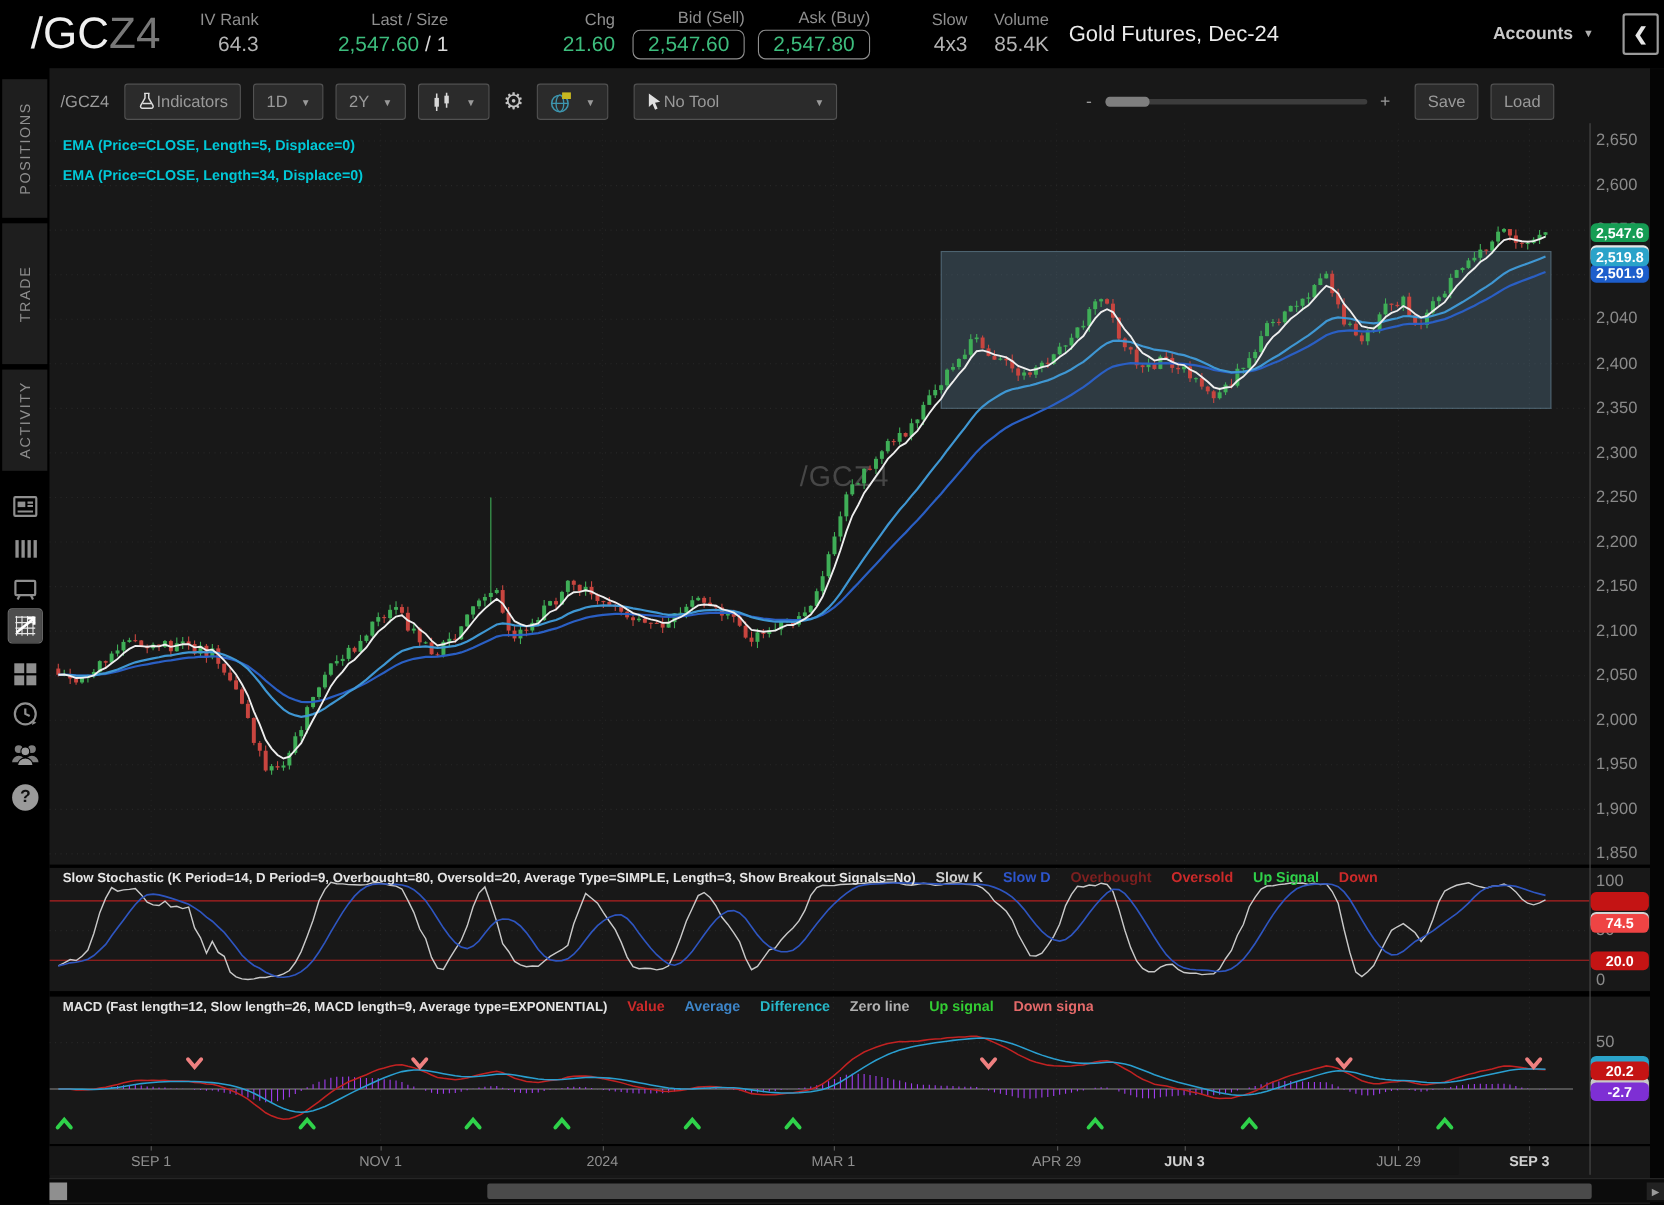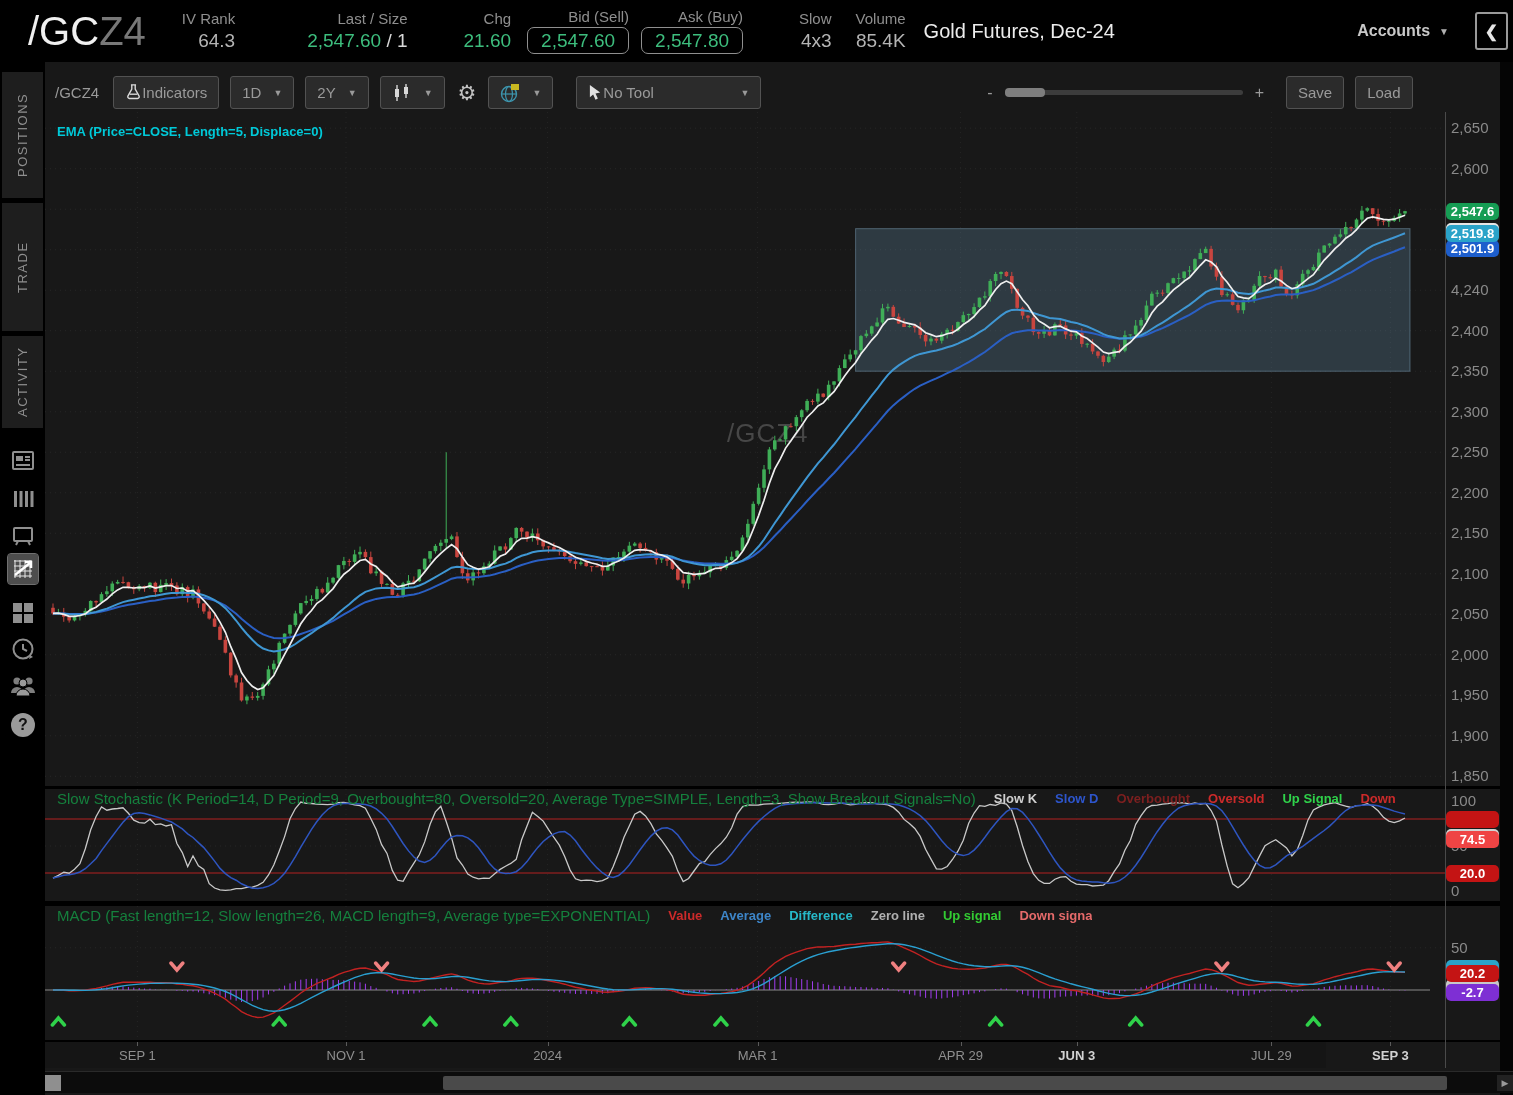--- a/index.html
+++ b/index.html
@@ -7,21 +7,21 @@
 body{font-family:"Liberation Sans",sans-serif}
 .app{position:relative;width:1513px;height:1095px;background:#000;overflow:hidden}
 
 .header{position:absolute;top:0;left:0;width:1513px;height:62px;background:#000;display:flex;align-items:center}
 .logo{margin-left:28px;font-size:40px;color:#f0f0f0;line-height:62px;white-space:nowrap}
 .logo .sfx{color:#787878}
 .hfields{display:flex;align-items:center;height:100%}
 .hfield{display:flex;flex-direction:column;align-items:flex-end;white-space:nowrap}
 .hfield:nth-child(1){margin-left:36px}
 .hfield:nth-child(2){margin-left:72px}
-.hfield:nth-child(3){margin-left:56px}
+.hfield:nth-child(3){margin-left:104px}
 .hfield:nth-child(4){margin-left:16px}
 .hfield:nth-child(5){margin-left:12px}
 .hfield:nth-child(6){margin-left:56px}
 .hfield:nth-child(7){margin-left:24px}
 .hfield .lbl{font-size:15px;color:#8f8f8f;line-height:17px}
 .hfield .val{font-size:19px;line-height:23px;margin-top:2px;color:#b4b4b4}
 .hfield .val.green{color:#3dbd7d}
 .hfield .val .plain{color:#d8d8d8}
 .hfield.boxed .val{border:1px solid #8f8f8f;border-radius:7px;padding:1px 13px}
 .desc{margin-left:18px;font-size:20px;color:#ececec;white-space:nowrap}
@@ -52,21 +52,21 @@
 
 .chart{position:absolute;top:50px;left:0}
 .emalbls{position:absolute;top:56px;left:12px;z-index:6}
 .emalbls div{color:#00c9d8;font-size:13px;font-weight:bold;line-height:27.5px;white-space:nowrap;cursor:pointer}
 .paxis{position:absolute;left:1400px;width:55px;background:transparent}
 .tick{position:absolute;left:6px;font-size:15px;color:#8a8a8a;white-space:nowrap}
 .badge{position:absolute;left:1px;width:53px;height:17px;border-radius:5px;font-size:13px;font-weight:bold;text-align:center;line-height:17px;white-space:nowrap}
 .vline{position:absolute;left:1400px;top:50px;width:1px;height:956px;background:#4a4a4a}
 .sep{position:absolute;left:0;width:1455px;background:#000}
 .panel-label{position:absolute;left:12px;display:flex;align-items:center;white-space:nowrap;z-index:6;overflow:hidden;max-width:1385px}
-.panel-label .ptitle{color:#15803d;font-size:15px;font-weight:normal}
+.panel-label .ptitle{color:#e5e5e5;font-size:12px;font-weight:bold}
 .panel-label span.li{margin-left:18px;font-size:13px;font-weight:bold}
 
 .taxis{position:absolute;top:980px;left:0;width:1281px;height:26px;background:#151515}
 .tlabel{position:absolute;top:6px;font-size:13px;color:#8f8f8f;transform:translateX(-50%);white-space:nowrap}
 .tlabel.em{color:#d2d2d2;font-weight:bold}
 .tmark{position:absolute;top:0;width:1px;height:4px;background:#5a5a5a}
 
 .hscroll{position:absolute;top:1009px;left:0;width:1468px;height:22px;background:#0c0c0c;border-top:1px solid #2a2a2a}
 .hthumb{position:absolute;left:398px;top:4px;width:1004px;height:14px;background:#4a4a4a;border-radius:2px}
 .hbtn{position:absolute;top:3px;width:16px;height:16px;display:flex;align-items:center;justify-content:center;font-size:9px;color:#9a9a9a}
@@ -796,27 +796,28 @@
           <rect x="1352.813545816733" y="101.46522503839562" width="3.6" height="4.358606767064572" fill="#3fae57"></rect>
           <line x1="1360" y1="98.83780875054092" x2="1360" y2="103.6529777750787" stroke="#3fae57" stroke-width="1"></line>
           <rect x="1358.2" y="99.15576923076931" width="3.6" height="2.309455807626307" fill="#3fae57"></rect>
         </g>
         <polyline points="8.0,501.4 13.4,501.4 18.8,501.6 24.2,502.0 29.5,502.1 34.9,502.1 40.3,501.9 45.7,501.2 51.1,500.6 56.5,499.5 61.9,498.3 67.3,496.8 72.6,495.3 78.0,493.9 83.4,492.8 88.8,491.9 94.2,490.9 99.6,490.0 105.0,488.9 110.3,488.4 115.7,487.5 121.1,486.6 126.5,485.9 131.9,485.6 137.3,485.0 142.7,485.1 148.0,484.6 153.4,485.0 158.8,485.8 164.2,487.0 169.6,488.6 175.0,490.9 180.4,493.7 185.8,497.7 191.1,501.8 196.5,506.8 201.9,511.2 207.3,515.5 212.7,519.4 218.1,522.4 223.5,524.4 228.8,526.0 234.2,526.3 239.6,526.0 245.0,525.2 250.4,523.9 255.8,522.0 261.2,520.1 266.5,518.2 271.9,515.9 277.3,513.8 282.7,511.4 288.1,508.8 293.5,505.6 298.9,502.4 304.3,499.4 309.6,496.1 315.0,492.9 320.4,490.2 325.8,488.5 331.2,486.9 336.6,486.0 342.0,485.2 347.3,485.1 352.7,485.0 358.1,484.2 363.5,483.3 368.9,482.5 374.3,481.1 379.7,479.1 385.1,476.8 390.4,474.4 395.8,471.9 401.2,469.3 406.6,466.7 412.0,465.5 417.4,465.3 422.8,465.4 428.1,465.2 433.5,464.9 438.9,464.3 444.3,463.6 449.7,462.2 455.1,460.6 460.5,459.3 465.8,457.4 471.2,455.0 476.6,453.0 482.0,451.4 487.4,449.7 492.8,448.5 498.2,447.7 503.6,447.0 508.9,446.5 514.3,446.1 519.7,446.0 525.1,446.2 530.5,446.5 535.9,446.7 541.3,447.1 546.6,447.5 552.0,447.9 557.4,448.5 562.8,448.8 568.2,448.6 573.6,448.4 579.0,447.9 584.4,447.1 589.7,446.2 595.1,445.6 600.5,445.2 605.9,445.0 611.3,445.1 616.7,445.2 622.1,445.4 627.4,446.0 632.8,447.3 638.2,448.6 643.6,449.5 649.0,450.3 654.4,450.9 659.8,451.4 665.1,451.5 670.5,451.6 675.9,451.8 681.3,451.6 686.7,451.2 692.1,450.5 697.5,449.1 702.9,446.9 708.2,443.8 713.6,439.9 719.0,435.2 724.4,429.6 729.8,423.8 735.2,418.3 740.6,412.3 745.9,406.7 751.3,400.9 756.7,395.1 762.1,389.0 767.5,383.3 772.9,377.5 778.3,372.2 783.6,366.5 789.0,361.0 794.4,355.0 799.8,348.8 805.2,342.8 810.6,336.8 816.0,330.3 821.4,324.1 826.7,317.9 832.1,311.7 837.5,305.1 842.9,298.8 848.3,293.4 853.7,288.8 859.1,284.6 864.4,280.5 869.8,276.8 875.2,273.7 880.6,271.2 886.0,268.7 891.4,266.4 896.8,263.8 902.2,261.2 907.5,258.8 912.9,256.0 918.3,253.0 923.7,250.1 929.1,246.9 934.5,243.4 939.9,240.0 945.2,236.0 950.6,231.7 956.0,227.6 961.4,224.0 966.8,221.3 972.2,219.9 977.6,218.9 982.9,218.2 988.3,218.3 993.7,218.5 999.1,218.5 1004.5,218.7 1009.9,218.4 1015.3,218.1 1020.7,218.3 1026.0,218.6 1031.4,218.8 1036.8,219.5 1042.2,220.2 1047.6,221.3 1053.0,222.6 1058.4,224.2 1063.7,225.3 1069.1,226.0 1074.5,226.8 1079.9,226.6 1085.3,226.3 1090.7,225.6 1096.1,224.6 1101.5,222.8 1106.8,220.5 1112.2,218.2 1117.6,216.1 1123.0,213.5 1128.4,210.8 1133.8,208.2 1139.2,205.5 1144.5,202.8 1149.9,199.6 1155.3,196.2 1160.7,192.8 1166.1,190.7 1171.5,189.2 1176.9,188.8 1182.2,188.4 1187.6,188.7 1193.0,189.2 1198.4,189.2 1203.8,189.1 1209.2,188.3 1214.6,186.9 1220.0,185.6 1225.3,184.5 1230.7,183.0 1236.1,182.5 1241.5,182.5 1246.9,182.5 1252.3,181.9 1257.7,180.8 1263.0,179.5 1268.4,178.1 1273.8,176.0 1279.2,173.5 1284.6,171.1 1290.0,168.5 1295.4,165.9 1300.7,162.9 1306.1,160.3 1311.5,157.2 1316.9,153.9 1322.3,150.6 1327.7,147.8 1333.1,145.6 1338.5,143.5 1343.8,141.5 1349.2,139.5 1354.6,137.3 1360.0,135.2" fill="none" stroke="#2a5fc4" stroke-width="2"></polyline>
         <polyline points="8.0,501.4 13.4,501.4 18.8,501.7 24.2,502.3 29.5,502.5 34.9,502.4 40.3,502.1 45.7,500.9 51.1,499.9 56.5,498.3 61.9,496.6 67.3,494.3 72.6,492.1 78.0,490.1 83.4,488.8 88.8,487.7 94.2,486.5 99.6,485.5 105.0,484.2 110.3,483.8 115.7,482.8 121.1,481.8 126.5,481.0 131.9,481.1 137.3,480.6 142.7,481.0 148.0,480.7 153.4,481.7 158.8,483.3 164.2,485.4 169.6,488.1 175.0,491.7 180.4,496.1 185.8,502.2 191.1,508.5 196.5,515.7 201.9,522.0 207.3,527.8 212.7,532.9 218.1,536.5 223.5,538.4 228.8,539.6 234.2,538.8 239.6,537.2 245.0,535.0 250.4,532.0 255.8,528.2 261.2,524.7 266.5,521.2 271.9,517.2 277.3,513.9 282.7,510.0 288.1,505.9 293.5,501.1 298.9,496.4 304.3,492.2 309.6,487.6 315.0,483.3 320.4,479.8 325.8,478.1 331.2,476.4 336.6,476.0 342.0,475.7 347.3,476.3 352.7,477.0 358.1,476.5 363.5,475.8 368.9,475.2 374.3,473.5 379.7,471.1 385.1,468.2 390.4,465.1 395.8,462.0 401.2,458.8 406.6,455.7 412.0,454.7 417.4,455.3 422.8,456.5 428.1,456.8 433.5,457.2 438.9,457.0 444.3,456.5 449.7,454.8 455.1,453.0 460.5,451.6 465.8,449.3 471.2,446.2 476.6,443.8 482.0,442.2 487.4,440.3 492.8,439.2 498.2,438.8 503.6,438.4 508.9,438.5 514.3,438.6 519.7,439.1 525.1,440.0 530.5,441.1 535.9,441.9 541.3,443.0 546.6,444.0 552.0,445.0 557.4,446.2 562.8,446.9 568.2,446.8 573.6,446.6 579.0,446.0 584.4,444.9 589.7,443.6 595.1,442.9 600.5,442.6 605.9,442.3 611.3,442.8 616.7,443.1 622.1,443.6 627.4,444.8 632.8,446.9 638.2,449.1 643.6,450.4 649.0,451.6 654.4,452.5 659.8,453.2 665.1,453.2 670.5,453.1 675.9,453.3 681.3,452.8 686.7,452.1 692.1,450.9 697.5,448.6 702.9,445.2 708.2,440.4 713.6,434.5 719.0,427.5 724.4,419.3 729.8,411.0 735.2,403.4 740.6,395.3 745.9,387.9 751.3,380.4 756.7,372.9 762.1,365.3 767.5,358.4 772.9,351.4 778.3,345.4 783.6,338.8 789.0,332.5 794.4,325.5 799.8,318.4 805.2,311.5 810.6,304.9 816.0,297.5 821.4,290.6 826.7,283.7 832.1,277.0 837.5,269.7 842.9,262.9 848.3,257.6 853.7,253.4 859.1,249.9 864.4,246.7 869.8,243.8 875.2,241.9 880.6,240.8 886.0,239.5 891.4,238.5 896.8,237.0 902.2,235.3 907.5,233.8 912.9,231.6 918.3,229.0 923.7,226.6 929.1,223.7 934.5,220.2 939.9,217.0 945.2,212.6 950.6,208.0 956.0,203.6 961.4,200.0 966.8,197.9 972.2,197.7 977.6,198.3 982.9,198.9 988.3,200.9 993.7,202.8 999.1,204.2 1004.5,205.9 1009.9,206.5 1015.3,207.1 1020.7,208.5 1026.0,209.9 1031.4,210.9 1036.8,212.8 1042.2,214.5 1047.6,216.8 1053.0,219.3 1058.4,222.1 1063.7,224.1 1069.1,225.3 1074.5,226.5 1079.9,226.2 1085.3,225.9 1090.7,224.8 1096.1,223.2 1101.5,220.5 1106.8,217.0 1112.2,213.7 1117.6,210.7 1123.0,207.1 1128.4,203.4 1133.8,200.0 1139.2,196.3 1144.5,192.9 1149.9,188.7 1155.3,184.4 1160.7,180.1 1166.1,177.7 1171.5,176.6 1176.9,177.1 1182.2,177.6 1187.6,179.0 1193.0,180.8 1198.4,181.4 1203.8,182.0 1209.2,181.3 1214.6,179.7 1220.0,178.4 1225.3,177.3 1230.7,175.5 1236.1,175.4 1241.5,176.0 1246.9,176.7 1252.3,176.3 1257.7,175.0 1263.0,173.5 1268.4,171.8 1273.8,168.9 1279.2,165.7 1284.6,162.6 1290.0,159.2 1295.4,155.8 1300.7,152.1 1306.1,148.8 1311.5,145.1 1316.9,140.8 1322.3,136.8 1327.7,133.6 1333.1,131.4 1338.5,129.4 1343.8,127.5 1349.2,125.5 1354.6,123.4 1360.0,121.2" fill="none" stroke="#3f97d3" stroke-width="2"></polyline>
         <polyline points="8.0,501.4 13.4,501.2 18.8,502.4 24.2,504.4 29.5,504.3 34.9,503.5 40.3,501.9 45.7,497.6 51.1,495.2 56.5,490.9 61.9,487.0 67.3,481.9 72.6,477.9 78.0,475.3 83.4,475.4 88.8,476.0 94.2,475.3 99.6,475.6 105.0,474.0 110.3,476.0 115.7,474.9 121.1,473.7 126.5,473.6 131.9,476.5 137.3,476.0 142.7,479.2 148.0,478.6 153.4,482.9 158.8,488.4 164.2,494.5 169.6,501.2 175.0,510.1 180.4,520.3 185.8,534.7 191.1,546.6 196.5,560.5 201.9,568.5 207.3,574.3 212.7,577.5 218.1,575.8 223.5,569.6 228.8,563.6 234.2,552.7 239.6,542.3 245.0,532.5 250.4,522.2 255.8,511.8 261.2,504.2 266.5,498.5 271.9,491.3 277.3,487.7 282.7,482.0 288.1,476.6 293.5,468.8 298.9,462.2 304.3,458.1 309.6,452.8 315.0,448.5 320.4,447.4 325.8,452.0 331.2,454.5 336.6,460.3 342.0,464.2 347.3,470.4 352.7,474.8 358.1,473.7 363.5,472.0 368.9,471.1 374.3,466.5 379.7,459.9 385.1,453.0 390.4,446.6 395.8,441.3 401.2,436.6 406.6,432.5 412.0,436.7 417.4,444.9 422.8,452.7 428.1,455.3 433.5,457.2 438.9,456.2 444.3,454.7 449.7,449.3 455.1,444.3 460.5,442.1 465.8,436.7 471.2,429.8 476.6,426.4 482.0,426.1 487.4,424.6 492.8,425.8 498.2,428.7 503.6,430.9 508.9,433.5 514.3,435.5 519.7,438.4 525.1,442.0 530.5,445.3 535.9,447.0 541.3,449.4 546.6,451.0 552.0,452.2 557.4,454.3 562.8,454.1 568.2,451.2 573.6,449.1 579.0,446.0 584.4,441.9 589.7,438.4 595.1,437.6 600.5,438.0 605.9,438.7 611.3,441.7 616.7,443.1 622.1,445.0 627.4,448.9 632.8,455.2 638.2,460.6 643.6,461.4 649.0,462.3 654.4,461.8 659.8,461.3 665.1,458.6 670.5,456.3 675.9,456.2 681.3,453.5 686.7,450.6 692.1,446.6 697.5,439.6 702.9,430.3 708.2,417.5 713.6,403.6 719.0,388.2 724.4,371.3 729.8,356.9 735.2,347.1 740.6,336.1 745.9,328.8 751.3,320.9 756.7,313.4 762.1,305.2 767.5,300.0 772.9,293.9 778.3,290.9 783.6,284.8 789.0,279.7 794.4,271.8 799.8,263.7 805.2,256.6 810.6,250.5 816.0,241.7 821.4,235.0 826.7,228.1 832.1,222.2 837.5,213.6 842.9,207.3 848.3,206.5 853.7,208.2 859.1,210.4 864.4,211.6 869.8,212.9 875.2,216.3 880.6,220.7 886.0,222.6 891.4,224.7 896.8,223.7 902.2,221.7 907.5,220.7 912.9,217.2 918.3,212.5 923.7,209.0 929.1,204.3 934.5,198.1 939.9,193.5 945.2,185.3 950.6,177.5 956.0,171.7 961.4,169.1 966.8,171.7 972.2,179.7 977.6,187.7 982.9,193.7 988.3,202.5 993.7,208.9 999.1,212.0 1004.5,215.8 1009.9,214.6 1015.3,214.2 1020.7,216.9 1026.0,219.2 1031.4,219.9 1036.8,223.9 1042.2,226.5 1047.6,230.8 1053.0,235.1 1058.4,240.1 1063.7,241.6 1069.1,240.3 1074.5,239.7 1079.9,234.2 1085.3,230.3 1090.7,224.7 1096.1,219.1 1101.5,210.6 1106.8,201.0 1112.2,194.2 1117.6,189.8 1123.0,183.6 1128.4,177.8 1133.8,173.8 1139.2,169.1 1144.5,165.5 1149.9,159.4 1155.3,153.3 1160.7,147.8 1166.1,150.0 1171.5,154.9 1176.9,164.3 1182.2,170.3 1187.6,177.8 1193.0,184.6 1198.4,185.9 1203.8,186.6 1209.2,182.3 1214.6,176.2 1220.0,172.5 1225.3,170.5 1230.7,166.2 1236.1,169.0 1241.5,173.4 1246.9,176.7 1252.3,175.2 1257.7,170.8 1263.0,166.6 1268.4,162.7 1273.8,155.3 1279.2,148.1 1284.6,142.6 1290.0,136.6 1295.4,131.9 1300.7,126.2 1306.1,122.8 1311.5,117.7 1316.9,111.3 1322.3,106.3 1327.7,104.9 1333.1,106.2 1338.5,107.3 1343.8,107.8 1349.2,107.2 1354.6,105.3 1360.0,103.2" fill="none" stroke="#efefef" stroke-width="1.7"></polyline>
       </svg>
     <div class="emalbls">
       <div>EMA (Price=CLOSE, Length=5, Displace=0)</div>
+      <div>EMA (Price=CLOSE, Length=34, Displace=0)</div>
     </div>
     <div id="price-axis" class="paxis" style="top:50px;height:674px">
         <div class="tick" style="top: 7.20192px;">2,650</div>
         <div class="tick" style="top: 47.7067px;">2,600</div>
         <div class="tick" style="top: 88.2115px;">2,550</div>
         <div class="tick" style="top: 128.716px;">2,500</div>
-        <div class="tick" style="top: 169.221px;">4,240</div>
+        <div class="tick" style="top: 169.221px;">2,040</div>
         <div class="tick" style="top: 209.726px;">2,400</div>
         <div class="tick" style="top: 250.231px;">2,350</div>
         <div class="tick" style="top: 290.736px;">2,300</div>
         <div class="tick" style="top: 331.24px;">2,250</div>
         <div class="tick" style="top: 371.745px;">2,200</div>
         <div class="tick" style="top: 412.25px;">2,150</div>
         <div class="tick" style="top: 452.755px;">2,100</div>
         <div class="tick" style="top: 493.26px;">2,050</div>
         <div class="tick" style="top: 533.764px;">2,000</div>
         <div class="tick" style="top: 574.269px;">1,950</div>

